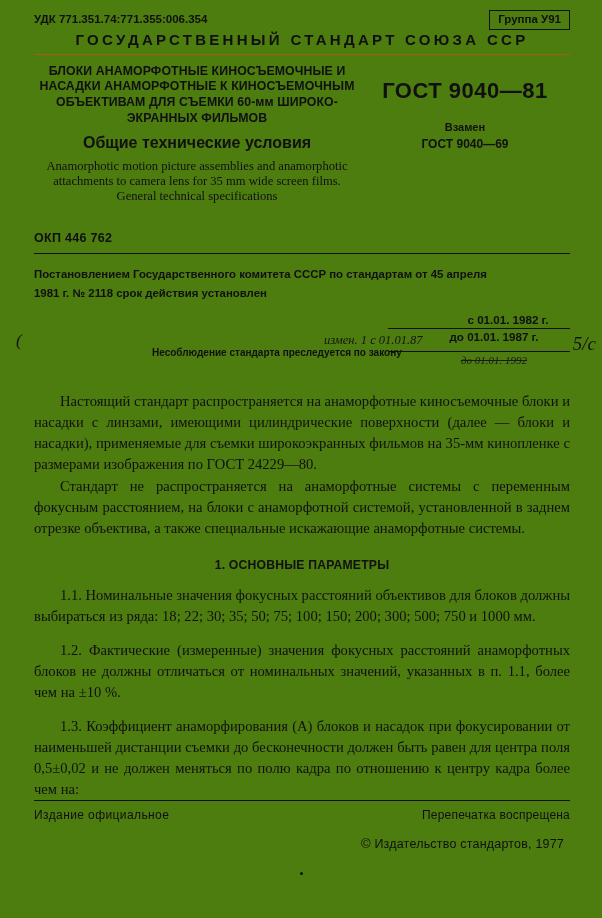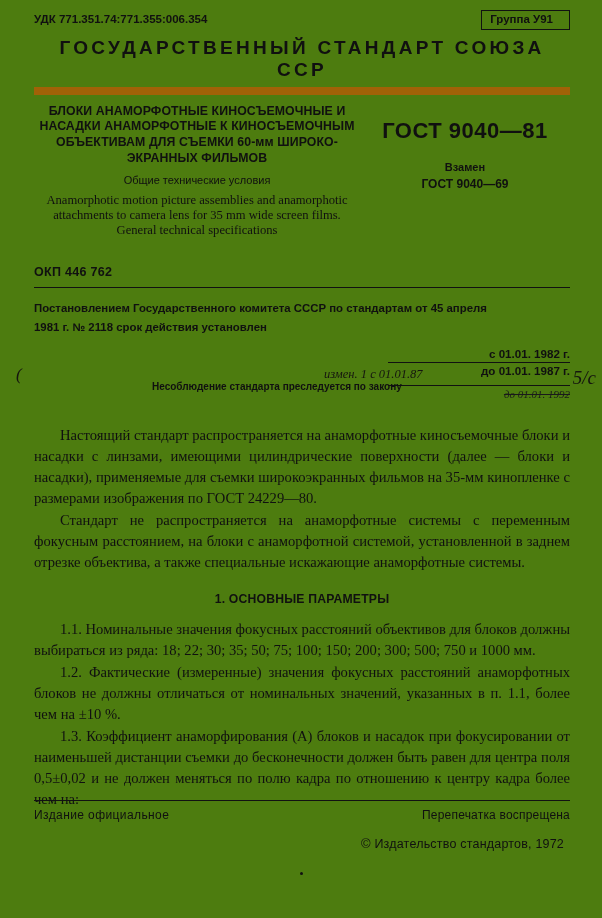--- a/index.html
+++ b/index.html
@@ -31,36 +31,36 @@
   }
   .udk {
     font-family: "Liberation Sans", sans-serif;
     font-size: 11.5px;
     font-weight: bold;
     letter-spacing: 0px;
     padding-top: 3px;
   }
   .group-box {
     border: 1px solid #111;
-    padding: 2px 16px 3px 8px;
+    padding: 2px 8px 3px 8px;
     font-family: "Liberation Sans", sans-serif;
     font-size: 11.5px;
     font-weight: bold;
     line-height: 1.1;
     white-space: nowrap;
   }
 
   .gost-union {
-    margin-top: 7px;
-    text-align: center;
-    font-family: "Liberation Sans", sans-serif;
-    font-size: 19px;
+    margin-top: 1px;
+    text-align: center;
+    font-family: "Liberation Sans", sans-serif;
+    font-size: 15px;
     font-weight: bold;
     letter-spacing: 3.3px;
-    border-bottom: 8px solid #a16207;
+    border-bottom: 1px solid #a16207;
     padding-bottom: 6px;
   }
 
   
   .title-block {
     margin-top: 9px;
     display: flex;
     align-items: flex-start;
   }
   .title-left {
@@ -70,22 +70,22 @@
   .title-main {
     font-family: "Liberation Sans", sans-serif;
     font-size: 12.3px;
     font-weight: bold;
     line-height: 1.28;
     letter-spacing: 0.1px;
   }
   .title-sub {
     margin-top: 7px;
     font-family: "Liberation Sans", sans-serif;
-    font-size: 11px;
-    font-weight: normal;
+    font-size: 16px;
+    font-weight: bold;
   }
   .title-en {
     margin-top: 7px;
     font-family: "Liberation Serif", serif;
     font-size: 12.6px;
     line-height: 1.22;
   }
   .title-right {
     flex: 1;
     text-align: center;
@@ -140,21 +140,21 @@
     height: 56px;
   }
   .dates {
     position: absolute;
     right: 0;
     top: 0;
     width: 182px;
     font-family: "Liberation Sans", sans-serif;
     font-size: 11.6px;
     font-weight: bold;
-    text-align: right;
+    text-align: center;
   }
   .dates .d1 { padding-left: 58px; }
   .dates .d2 {
     padding-left: 30px;
     border-top: 1px solid #111;
     border-bottom: 1px solid #111;
     margin-top: 2px;
     padding-top: 1px;
     padding-bottom: 8px;
   }
@@ -220,21 +220,21 @@
     font-weight: bold;
     letter-spacing: 0.2px;
   }
   .clauses {
     margin-top: 13px;
     font-size: 14.6px;
     line-height: 1.44;
     text-align: justify;
   }
   .clauses p { margin: 0; text-indent: 26px; }
-  .clauses p + p { margin-top: 1px; }
+  .clauses p + p { margin-top: 13px; }
 
   
   .footer-rule {
     position: absolute;
     left: 34px;
     top: 800px;
     width: 536px;
     border-bottom: 1px solid #111;
   }
   .footer {
@@ -331,17 +331,17 @@
   </div>
 
   <div class="footer-rule"></div>
   <div class="footer">
     <div class="footer-row">
       <div class="footer-left">Издание  официальное</div>
       <div class="footer-right">Перепечатка воспрещена</div>
     </div>
     <div class="footer-pub">
       <span class="copyright">©</span>
-      <span>Издательство стандартов, 1972</span>
+      <span>Издательство стандартов, 1977</span>
     </div>
   </div>
   <div class="speck"></div>
 </div>
 
 </body></html>

